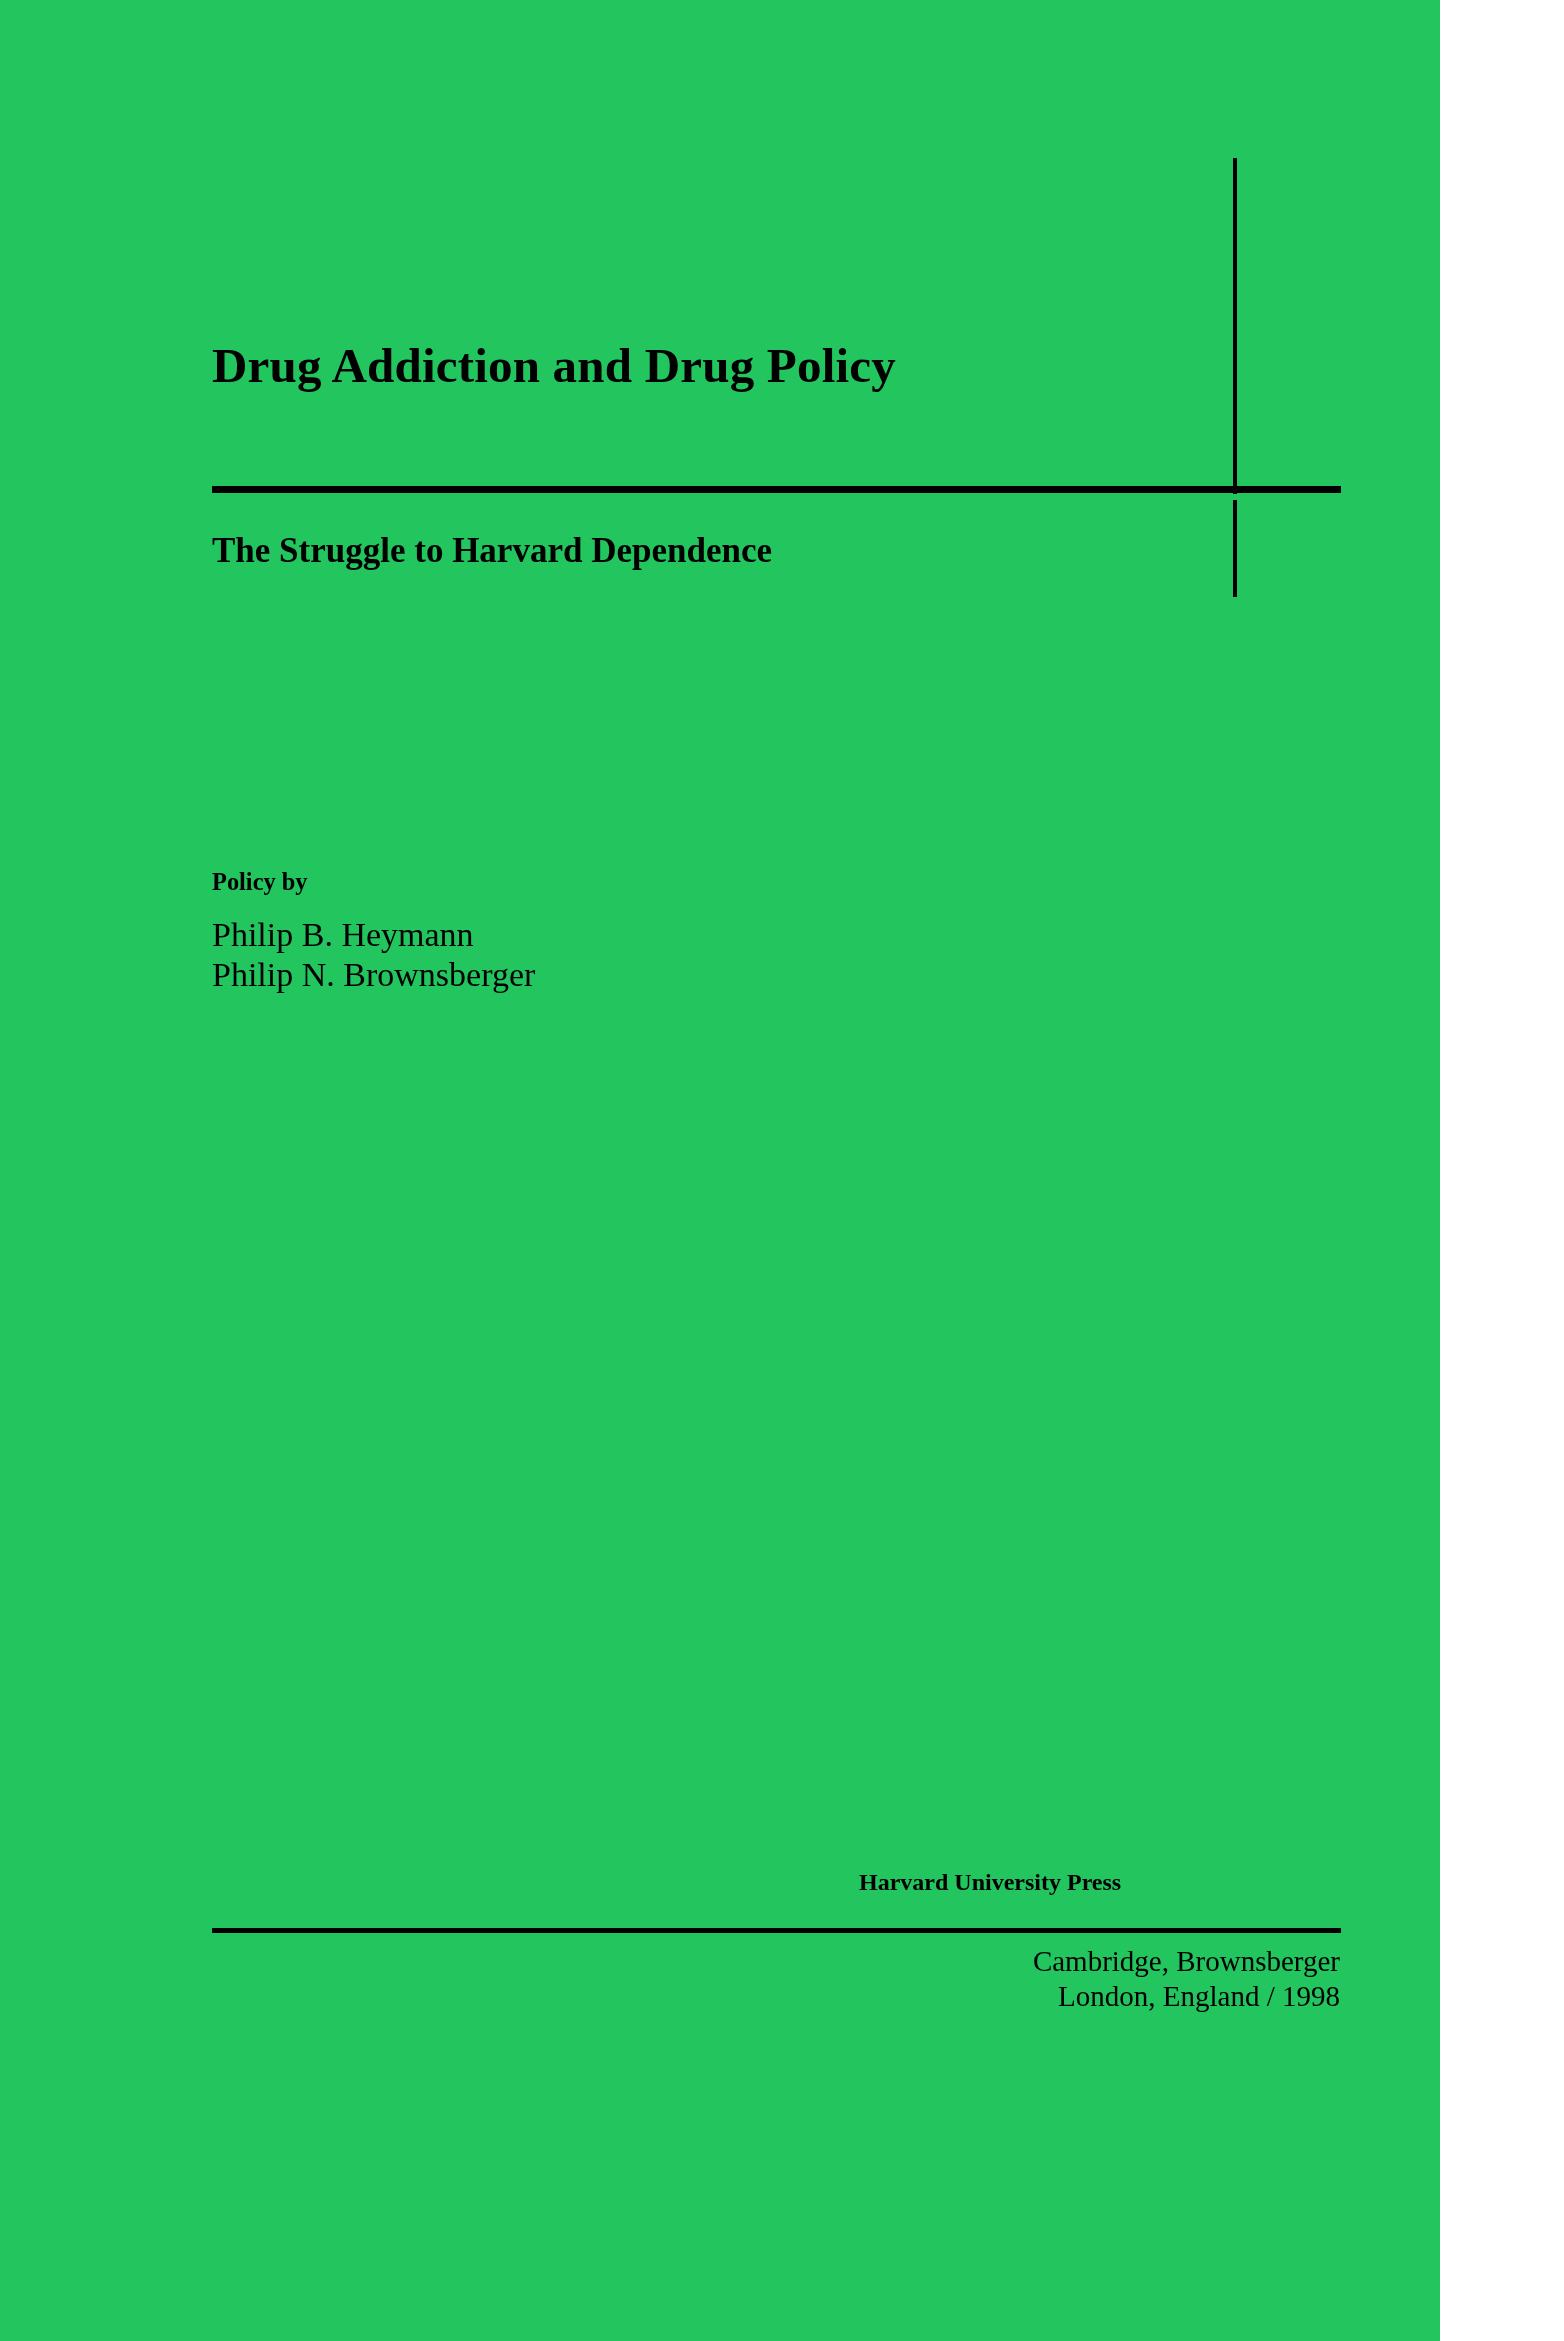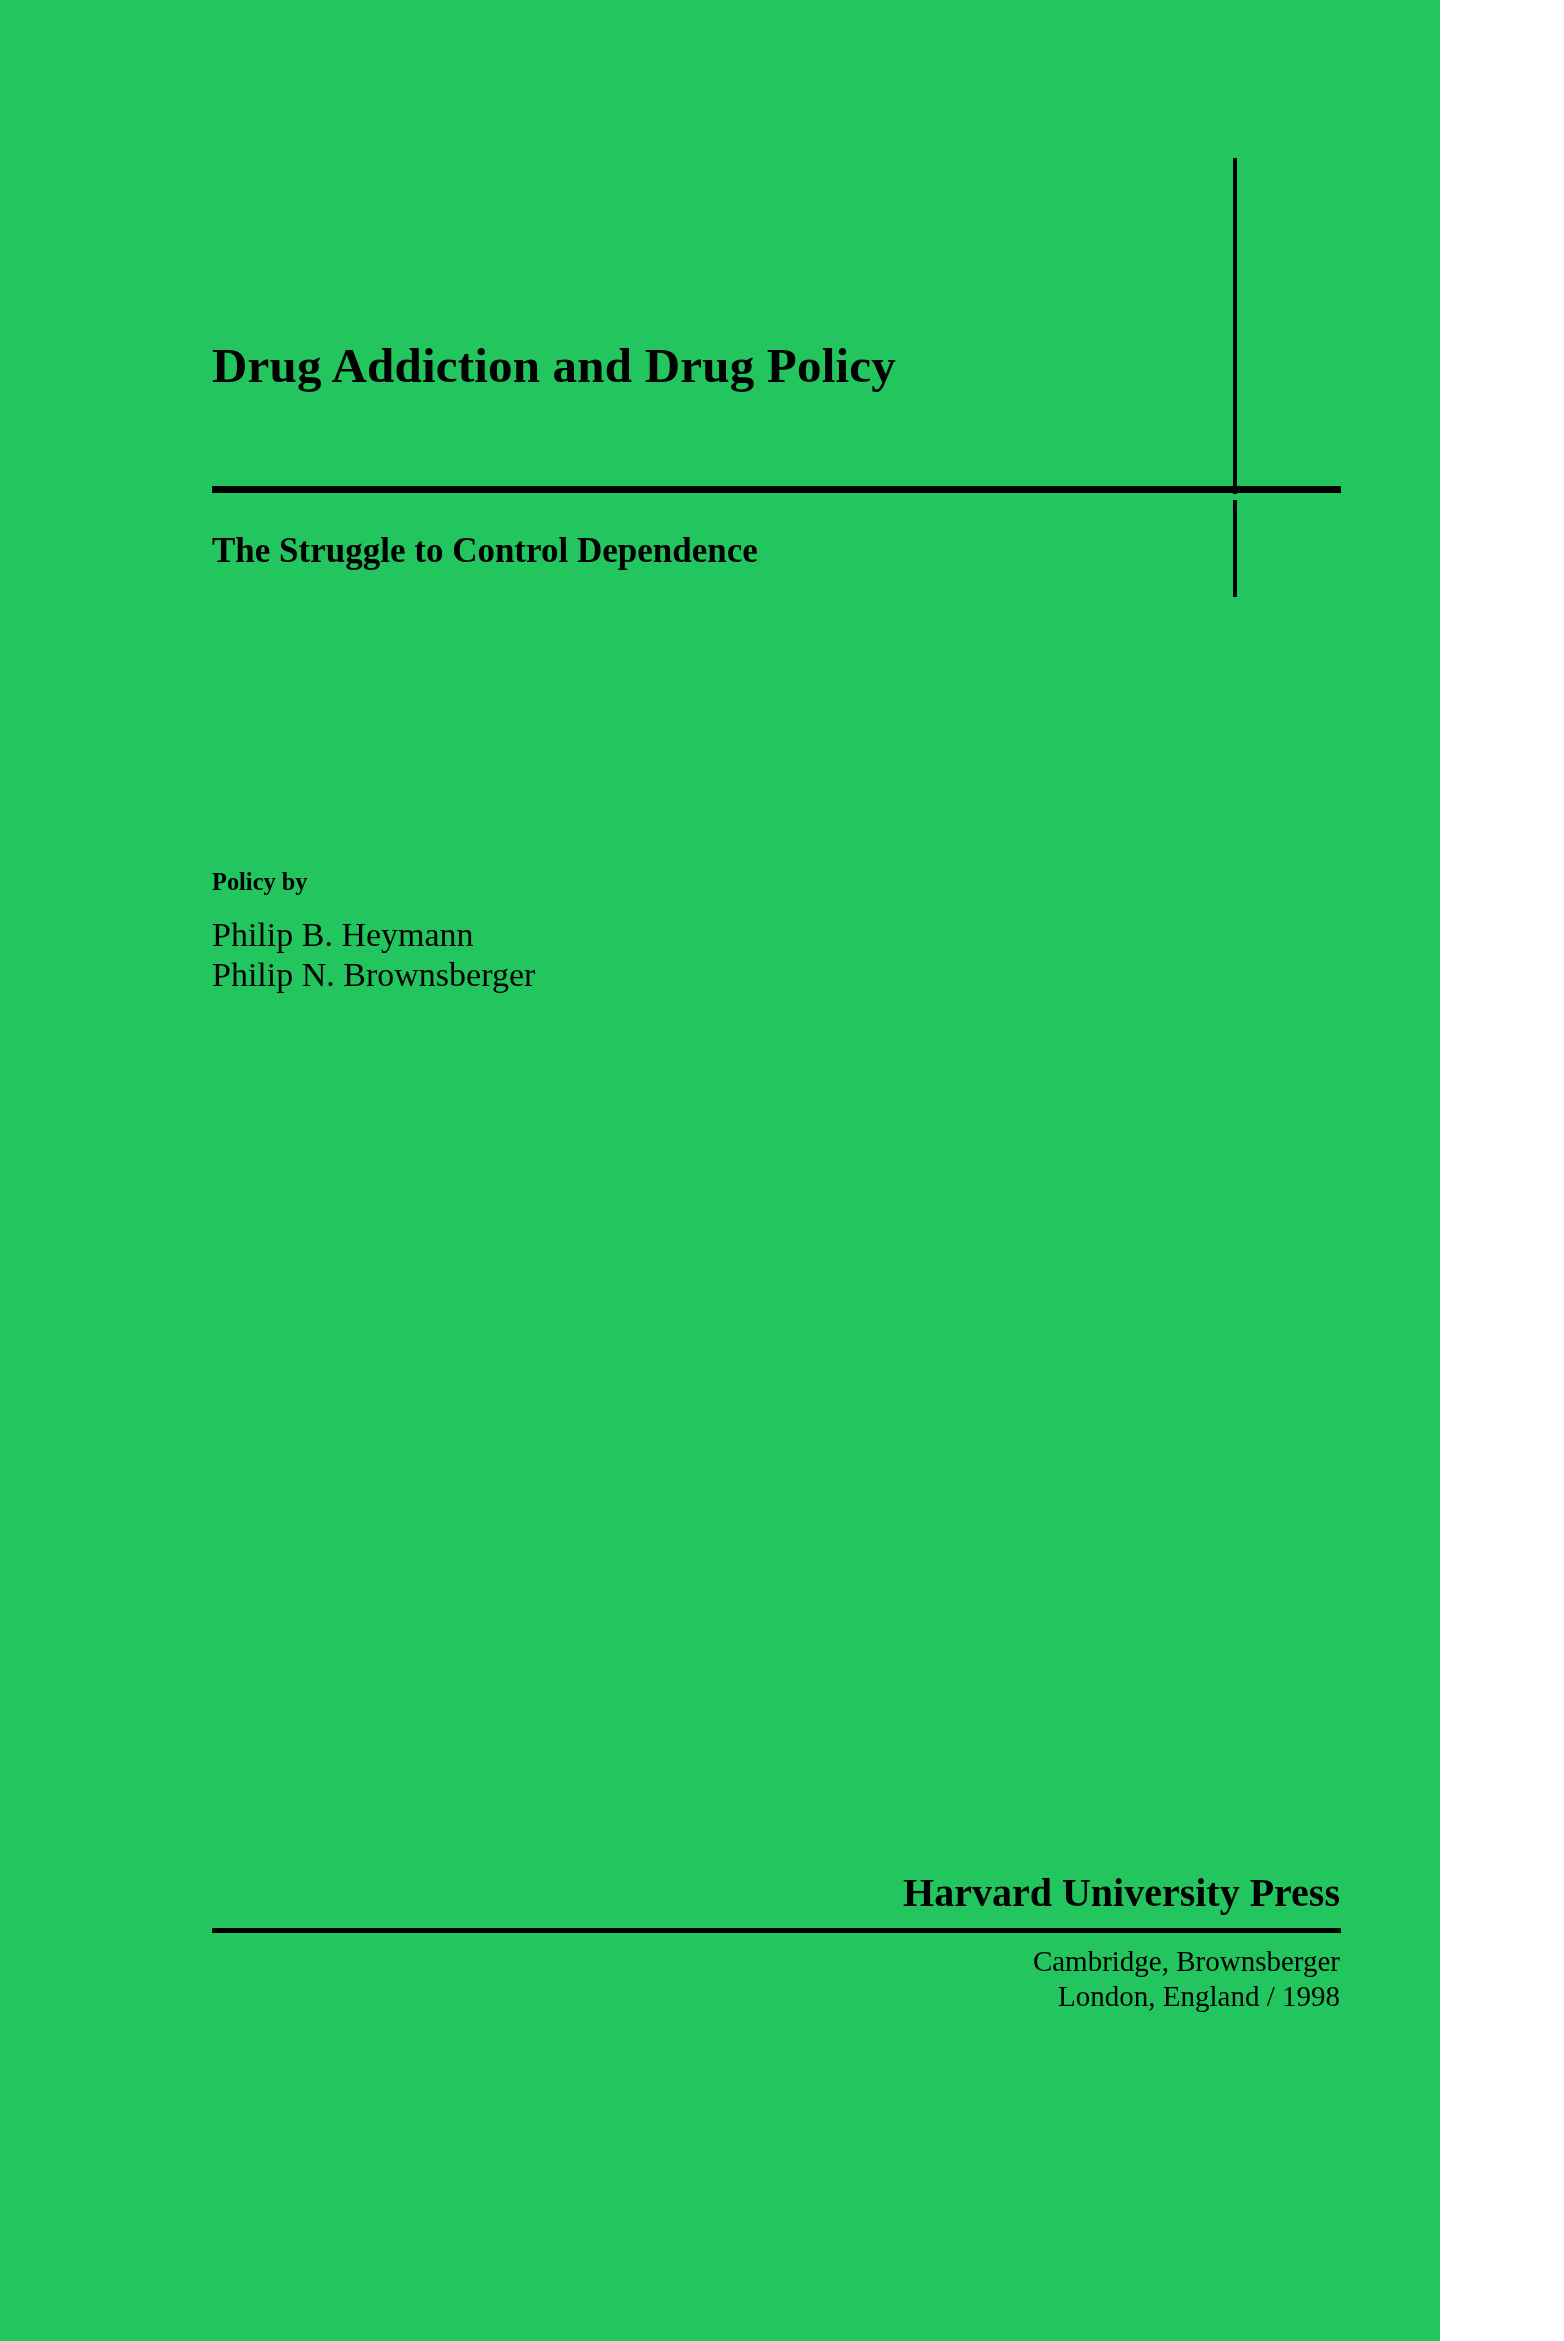--- a/index.html
+++ b/index.html
@@ -88,22 +88,22 @@
     margin: 0;
     padding: 0;
   }
 
   
   .publisher {
     position: absolute;
     left: 859px;
     top: 1869px;
     width: 481px;
-    text-align: right;
-    font-size: 40px;
+    text-align: left;
+    font-size: 24px;
     font-weight: bold;
     white-space: nowrap;
   }
   .h-rule-pub {
     position: absolute;
     left: 212px;
     top: 1928px;
     width: 1129px;
     height: 5px;
     background: #000000;
@@ -128,21 +128,21 @@
 
 <div class="page">
 
   <div class="v-rule-top"></div>
   <div class="v-rule-bottom"></div>
 
   <div class="title">Drug Addiction and Drug Policy</div>
 
   <div class="h-rule-title"></div>
 
-  <div class="subtitle">The Struggle to Control Dependence</div>
+  <div class="subtitle">The Struggle to Harvard Dependence</div>
 
   <div class="edited-by">Policy by</div>
 
   <div class="editors">
     <div>Philip B. Heymann</div>
     <div>Philip N. Brownsberger</div>
   </div>
 
   <div class="publisher">Harvard University Press</div>
 

